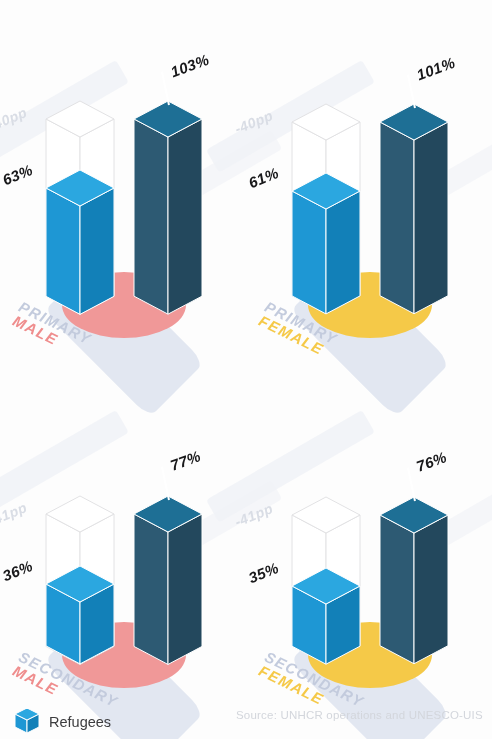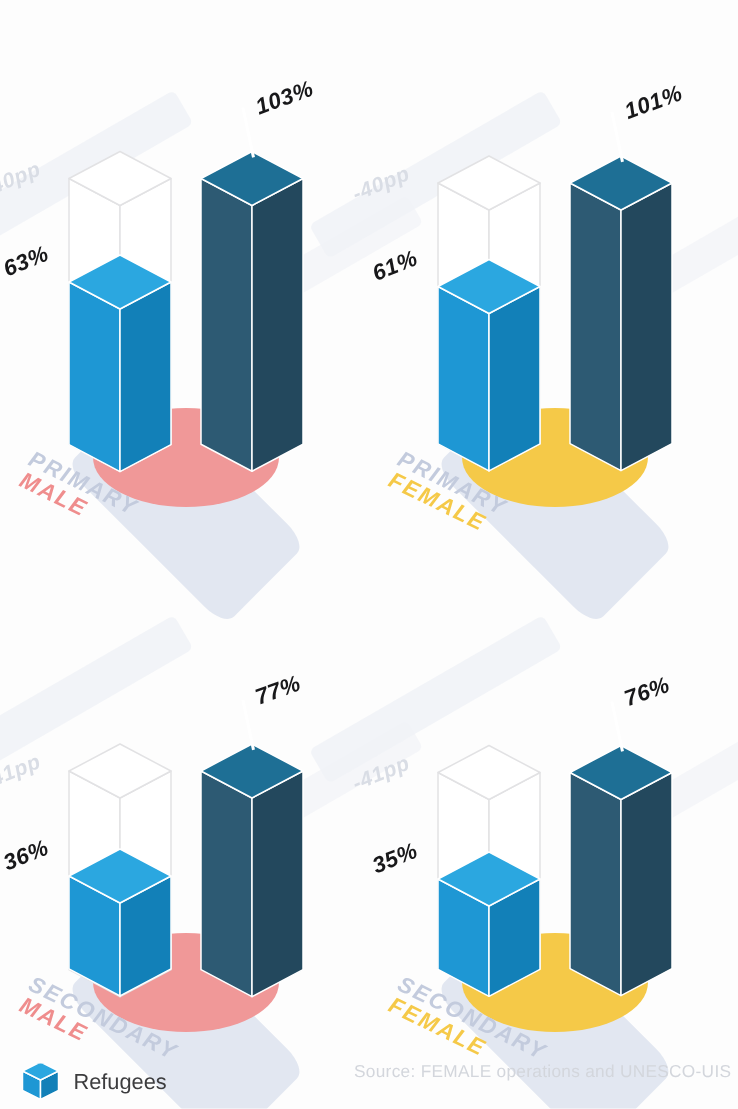--- a/index.html
+++ b/index.html
@@ -166,13 +166,13 @@
   <div class="leg-row">
     <span class="leg-cube"><svg width="26" height="26">
           <polygon points="1,5 13,11 13,24 1,18" fill="#1e97d4" stroke="#ffffff" stroke-width="1" stroke-linejoin="round"></polygon>
           <polygon points="13,11 25,5 25,18 13,24" fill="#1280b8" stroke="#ffffff" stroke-width="1" stroke-linejoin="round"></polygon>
           <polygon points="1,5 13,-1 25,5 13,11" fill="#2ba7e0" stroke="#ffffff" stroke-width="1" stroke-linejoin="round"></polygon>
         </svg></span>
     <span class="leg-txt">Refugees</span>
   </div>
 </div>
 
-<div id="source">Source: FEMALE operations and UNESCO-UIS</div>
+<div id="source">Source: UNHCR operations and UNESCO-UIS</div>
 
 </body></html>

